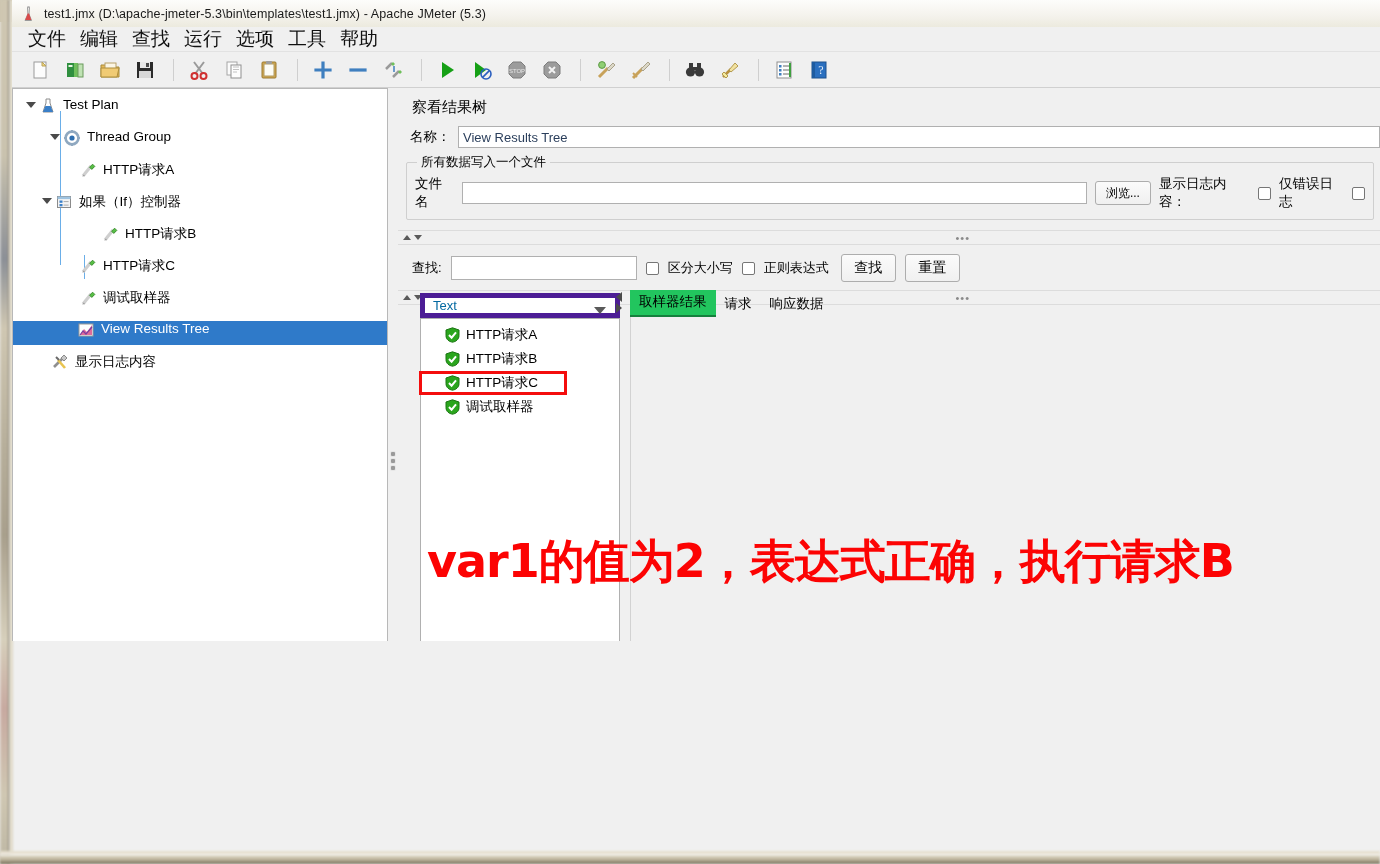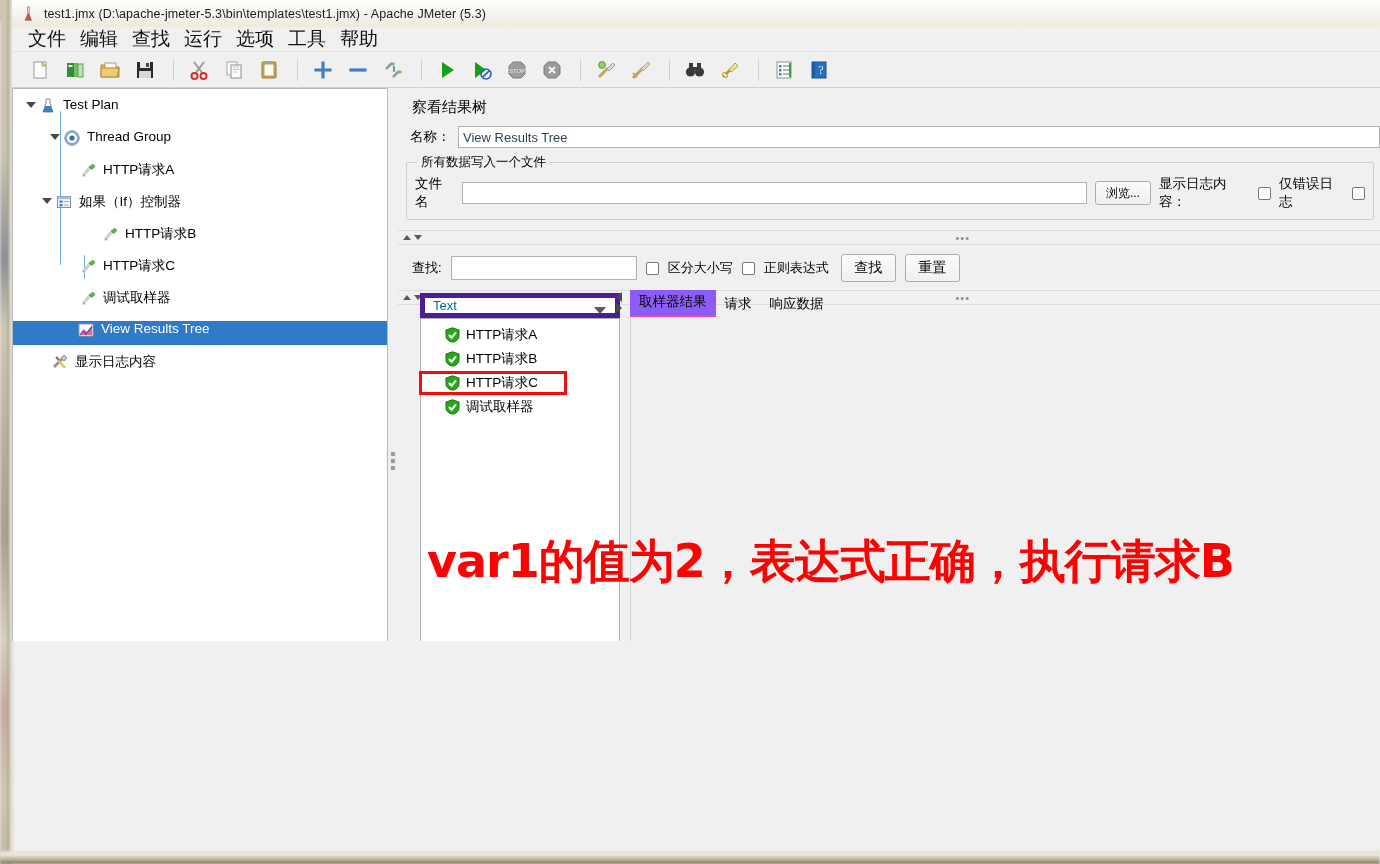--- a/index.html
+++ b/index.html
@@ -187,21 +187,21 @@
   .shield { width: 15px; height: 16px; flex:none; margin-right: 6px; position: relative; }
 
   .tabs {
     position: absolute; left: 232px; top: 205px; width: 745px; height: 24px;
     display: flex; align-items: flex-end; border-bottom: 1px solid #c8c8c8;
   }
   .tab {
     font-size: 13.5px; color: #000; padding: 3px 9px 4px 9px;
     position: relative; cursor: default;
   }
-  .tab.active { background: #8b5cf6; border-bottom: 2px solid #ec4899; margin-top: 8px; }
+  .tab.active { background: #22c55e; border-bottom: 2px solid #15803d; margin-top: 8px; }
   .tabarrows {
     position: absolute; left: 218px; top: 204px; display: flex; flex-direction: column; gap: 1px;
   }
   .tabarrows .l { width:0;height:0;border-top:5px solid transparent;border-bottom:5px solid transparent;border-right:6px solid #4a4a4a;}
   .tabarrows .r { width:0;height:0;border-top:5px solid transparent;border-bottom:5px solid transparent;border-left:6px solid #4a4a4a;}
 
   .content-area {
     position: absolute; left: 232px; top: 229px; width: 745px; height: 497px;
     background: #f0f0f0; border-left: 1px solid #d2d2d2;
   }

